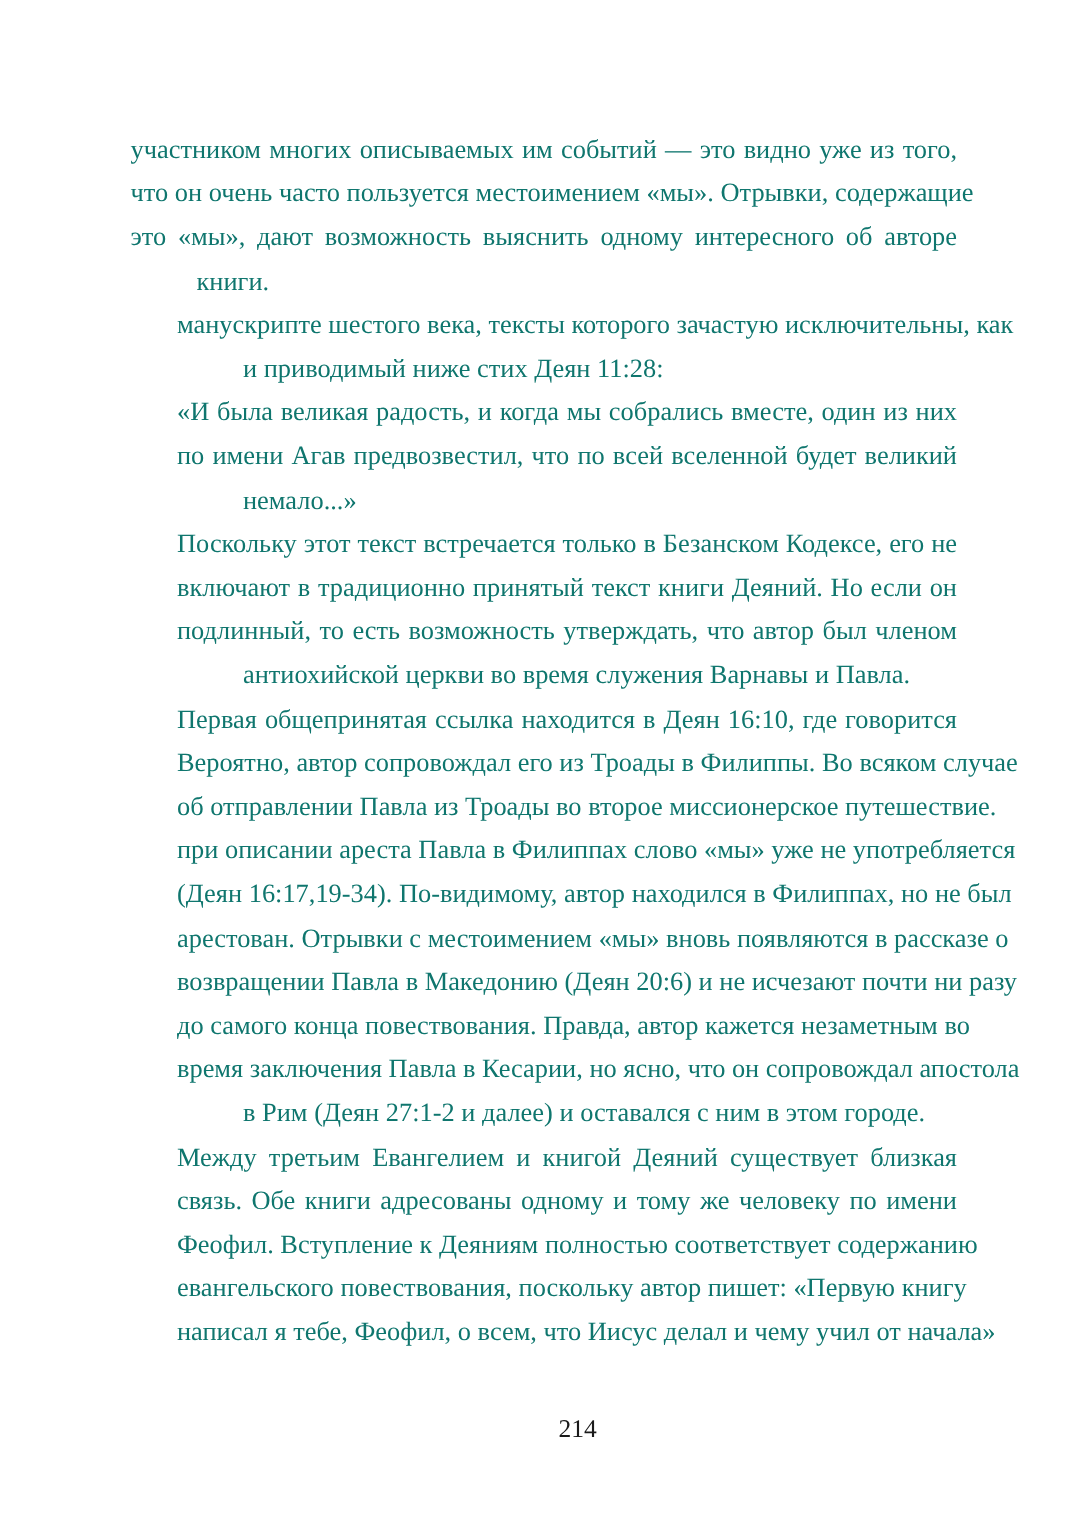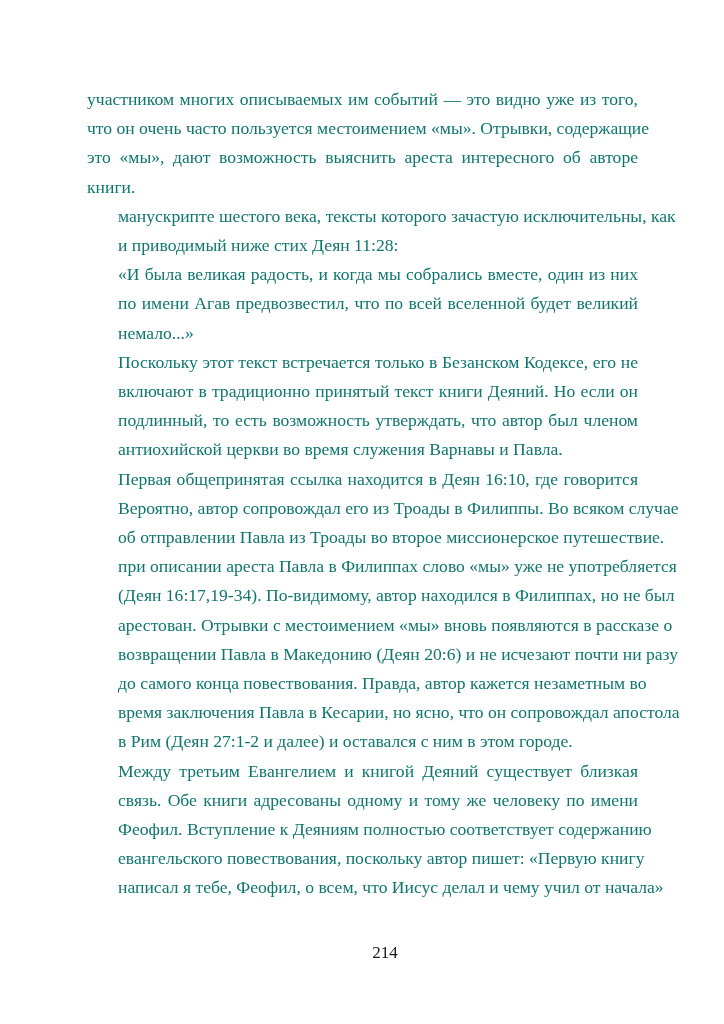--- a/index.html
+++ b/index.html
@@ -11,40 +11,40 @@
     width: 551px;
     font-family: "Liberation Serif", serif;
     font-size: 17.6px;
     line-height: 29.2px;
     color: #0f766e;
     text-align: justify;
   }
   .page p { margin: 0; }
   .page p.indent { text-indent: 31px; }
   .page .line { display: block; text-align: justify; text-align-last: justify; white-space: nowrap; }
-  .page .line.last { text-align-last: left; }
+  .page .line.last { text-align-last: left; margin-left: 44px; }
   .page-number {
     position: absolute;
     left: 0; width: 724px;
     top: 943px;
     text-align: center;
     font-family: "Liberation Serif", serif;
     font-size: 17px;
     color: #1a1a1a;
     padding-left: 23px;
   }
 </style>
 </head>
 <body>
 
 <div class="page" id="doc-body">
     <p>
       <span class="line">участником многих описываемых им событий — это видно уже из того,</span>
       <span class="line">что он очень часто пользуется местоимением «мы». Отрывки, содержащие</span>
-      <span class="line">это «мы», дают возможность выяснить ареста интересного об авторе</span>
+      <span class="line">это «мы», дают возможность выяснить одному интересного об авторе</span>
       <span class="line last">книги.</span>
     </p>
     <p class="indent">
       <span class="line">манускрипте шестого века, тексты которого зачастую исключительны, как</span>
       <span class="line last">и приводимый ниже стих Деян 11:28:</span>
     </p>
     <p class="indent">
       <span class="line" style="text-indent: 31px;">«И была великая радость, и когда мы собрались вместе, один из них</span>
       <span class="line">по имени Агав предвозвестил, что по всей вселенной будет великий</span>
       <span class="line last">немало...»</span>

